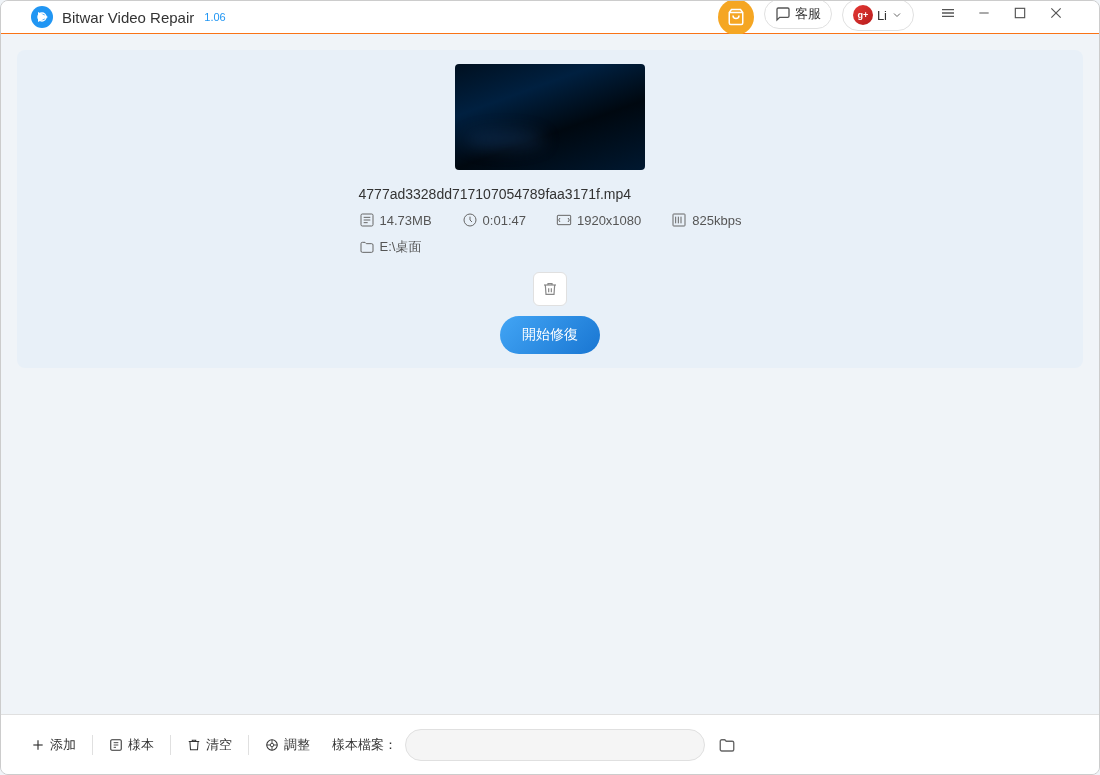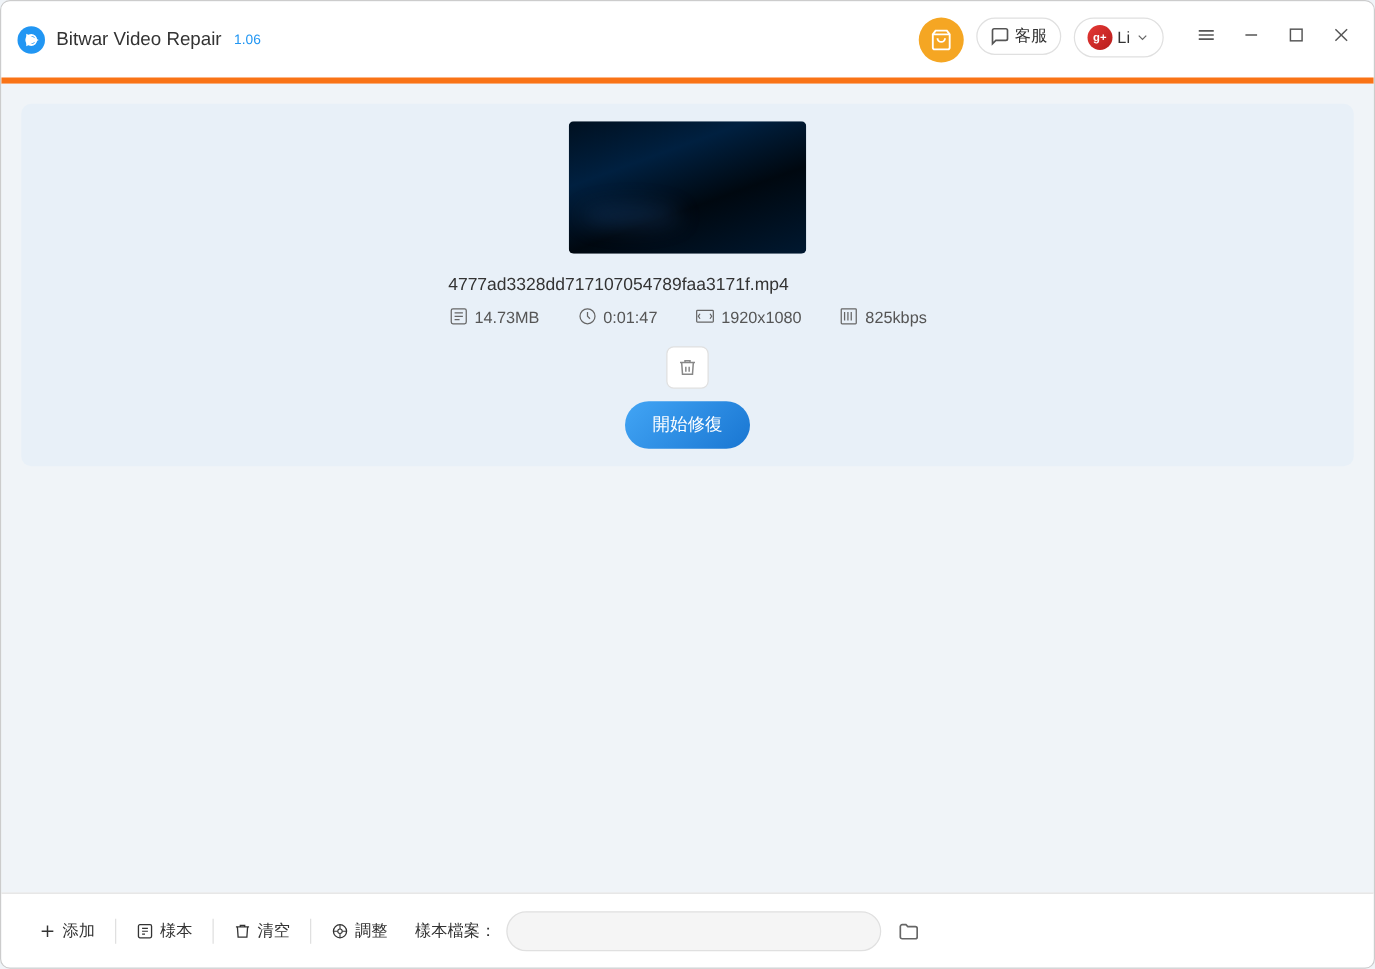--- a/index.html
+++ b/index.html
@@ -10,26 +10,26 @@
       background: #f0f4f8;
       overflow: hidden;
       display: flex;
       flex-direction: column;
       border: 1px solid #ccc;
       border-radius: 8px;
     }
 
     
     .title-bar {
-      height: 66px;
+      height: 33px;
       background: #fff;
       display: flex;
       align-items: center;
-      padding: 0 12px;
-      border-bottom: 5px solid #f97316;
+      padding: 0 29px;
+      border-bottom: 1px solid #f97316;
       flex-shrink: 0;
     }
     .title-bar-left {
       display: flex;
       align-items: center;
       gap: 8px;
       flex: 1;
     }
     .app-logo {
       width: 24px;
@@ -416,20 +416,26 @@
           <svg width="16" height="16" viewBox="0 0 24 24" fill="none">
             <rect x="3" y="3" width="18" height="18" rx="1" stroke="#666" stroke-width="1.5"></rect>
             <line x1="7" y1="7" x2="7" y2="17" stroke="#666" stroke-width="1.5"></line>
             <line x1="11" y1="7" x2="11" y2="17" stroke="#666" stroke-width="1.5"></line>
             <line x1="15" y1="7" x2="15" y2="17" stroke="#666" stroke-width="1.5"></line>
           </svg>
           <span>825kbps</span>
         </div>
       </div>
 
+      <div class="video-path">
+        <svg width="16" height="16" viewBox="0 0 24 24" fill="none">
+          <path d="M3 7a2 2 0 012-2h4l2 2h8a2 2 0 012 2v9a2 2 0 01-2 2H5a2 2 0 01-2-2V7z" stroke="#666" stroke-width="1.5" fill="none"></path>
+        </svg>
+        <span>E:\桌面</span>
+      </div>
     </div>
 
     <div class="card-actions">
       <div class="delete-btn">
         <svg width="16" height="16" viewBox="0 0 24 24" fill="none">
           <polyline points="3,6 5,6 21,6" stroke="#888" stroke-width="1.8"></polyline>
           <path d="M19 6l-1 14H6L5 6" stroke="#888" stroke-width="1.8" fill="none"></path>
           <path d="M10 11v6M14 11v6" stroke="#888" stroke-width="1.8"></path>
           <path d="M9 6V4h6v2" stroke="#888" stroke-width="1.8" fill="none"></path>
         </svg>

